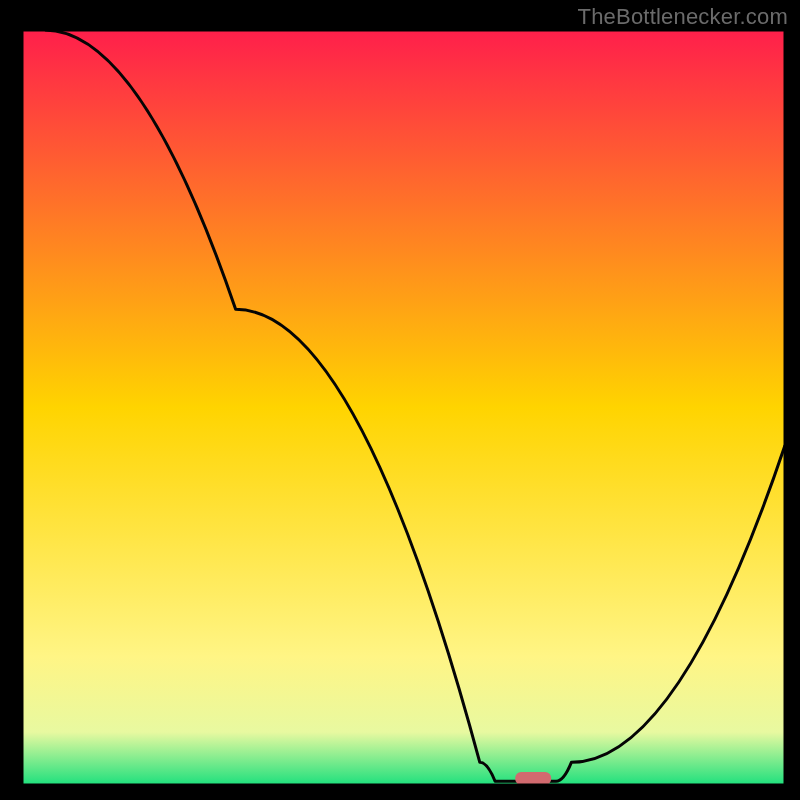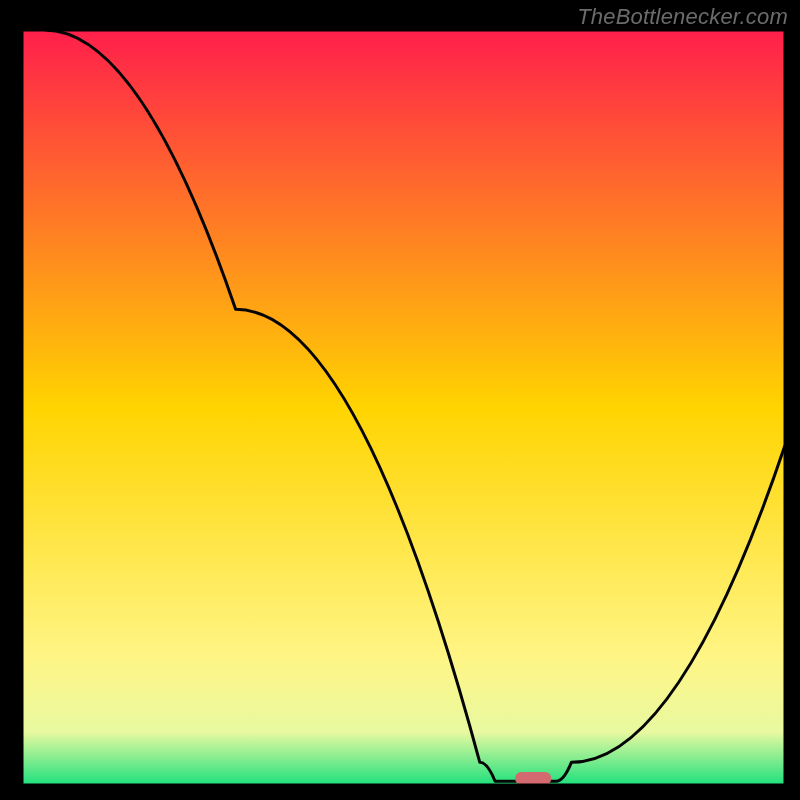--- a/index.html
+++ b/index.html
@@ -8,21 +8,20 @@
     width: 800px;
     height: 800px;
     overflow: hidden;
     font-family: Arial, Helvetica, sans-serif;
   }
   .stage {
     position: relative;
     width: 800px;
     height: 800px;
     background: #000;
-    font-style: italic;
   }
   .watermark {
     position: absolute;
     top: 4px;
     right: 12px;
     color: #6b6b6b;
     font-size: 22px;
     font-weight: 500;
     letter-spacing: 0.2px;
     z-index: 3;

